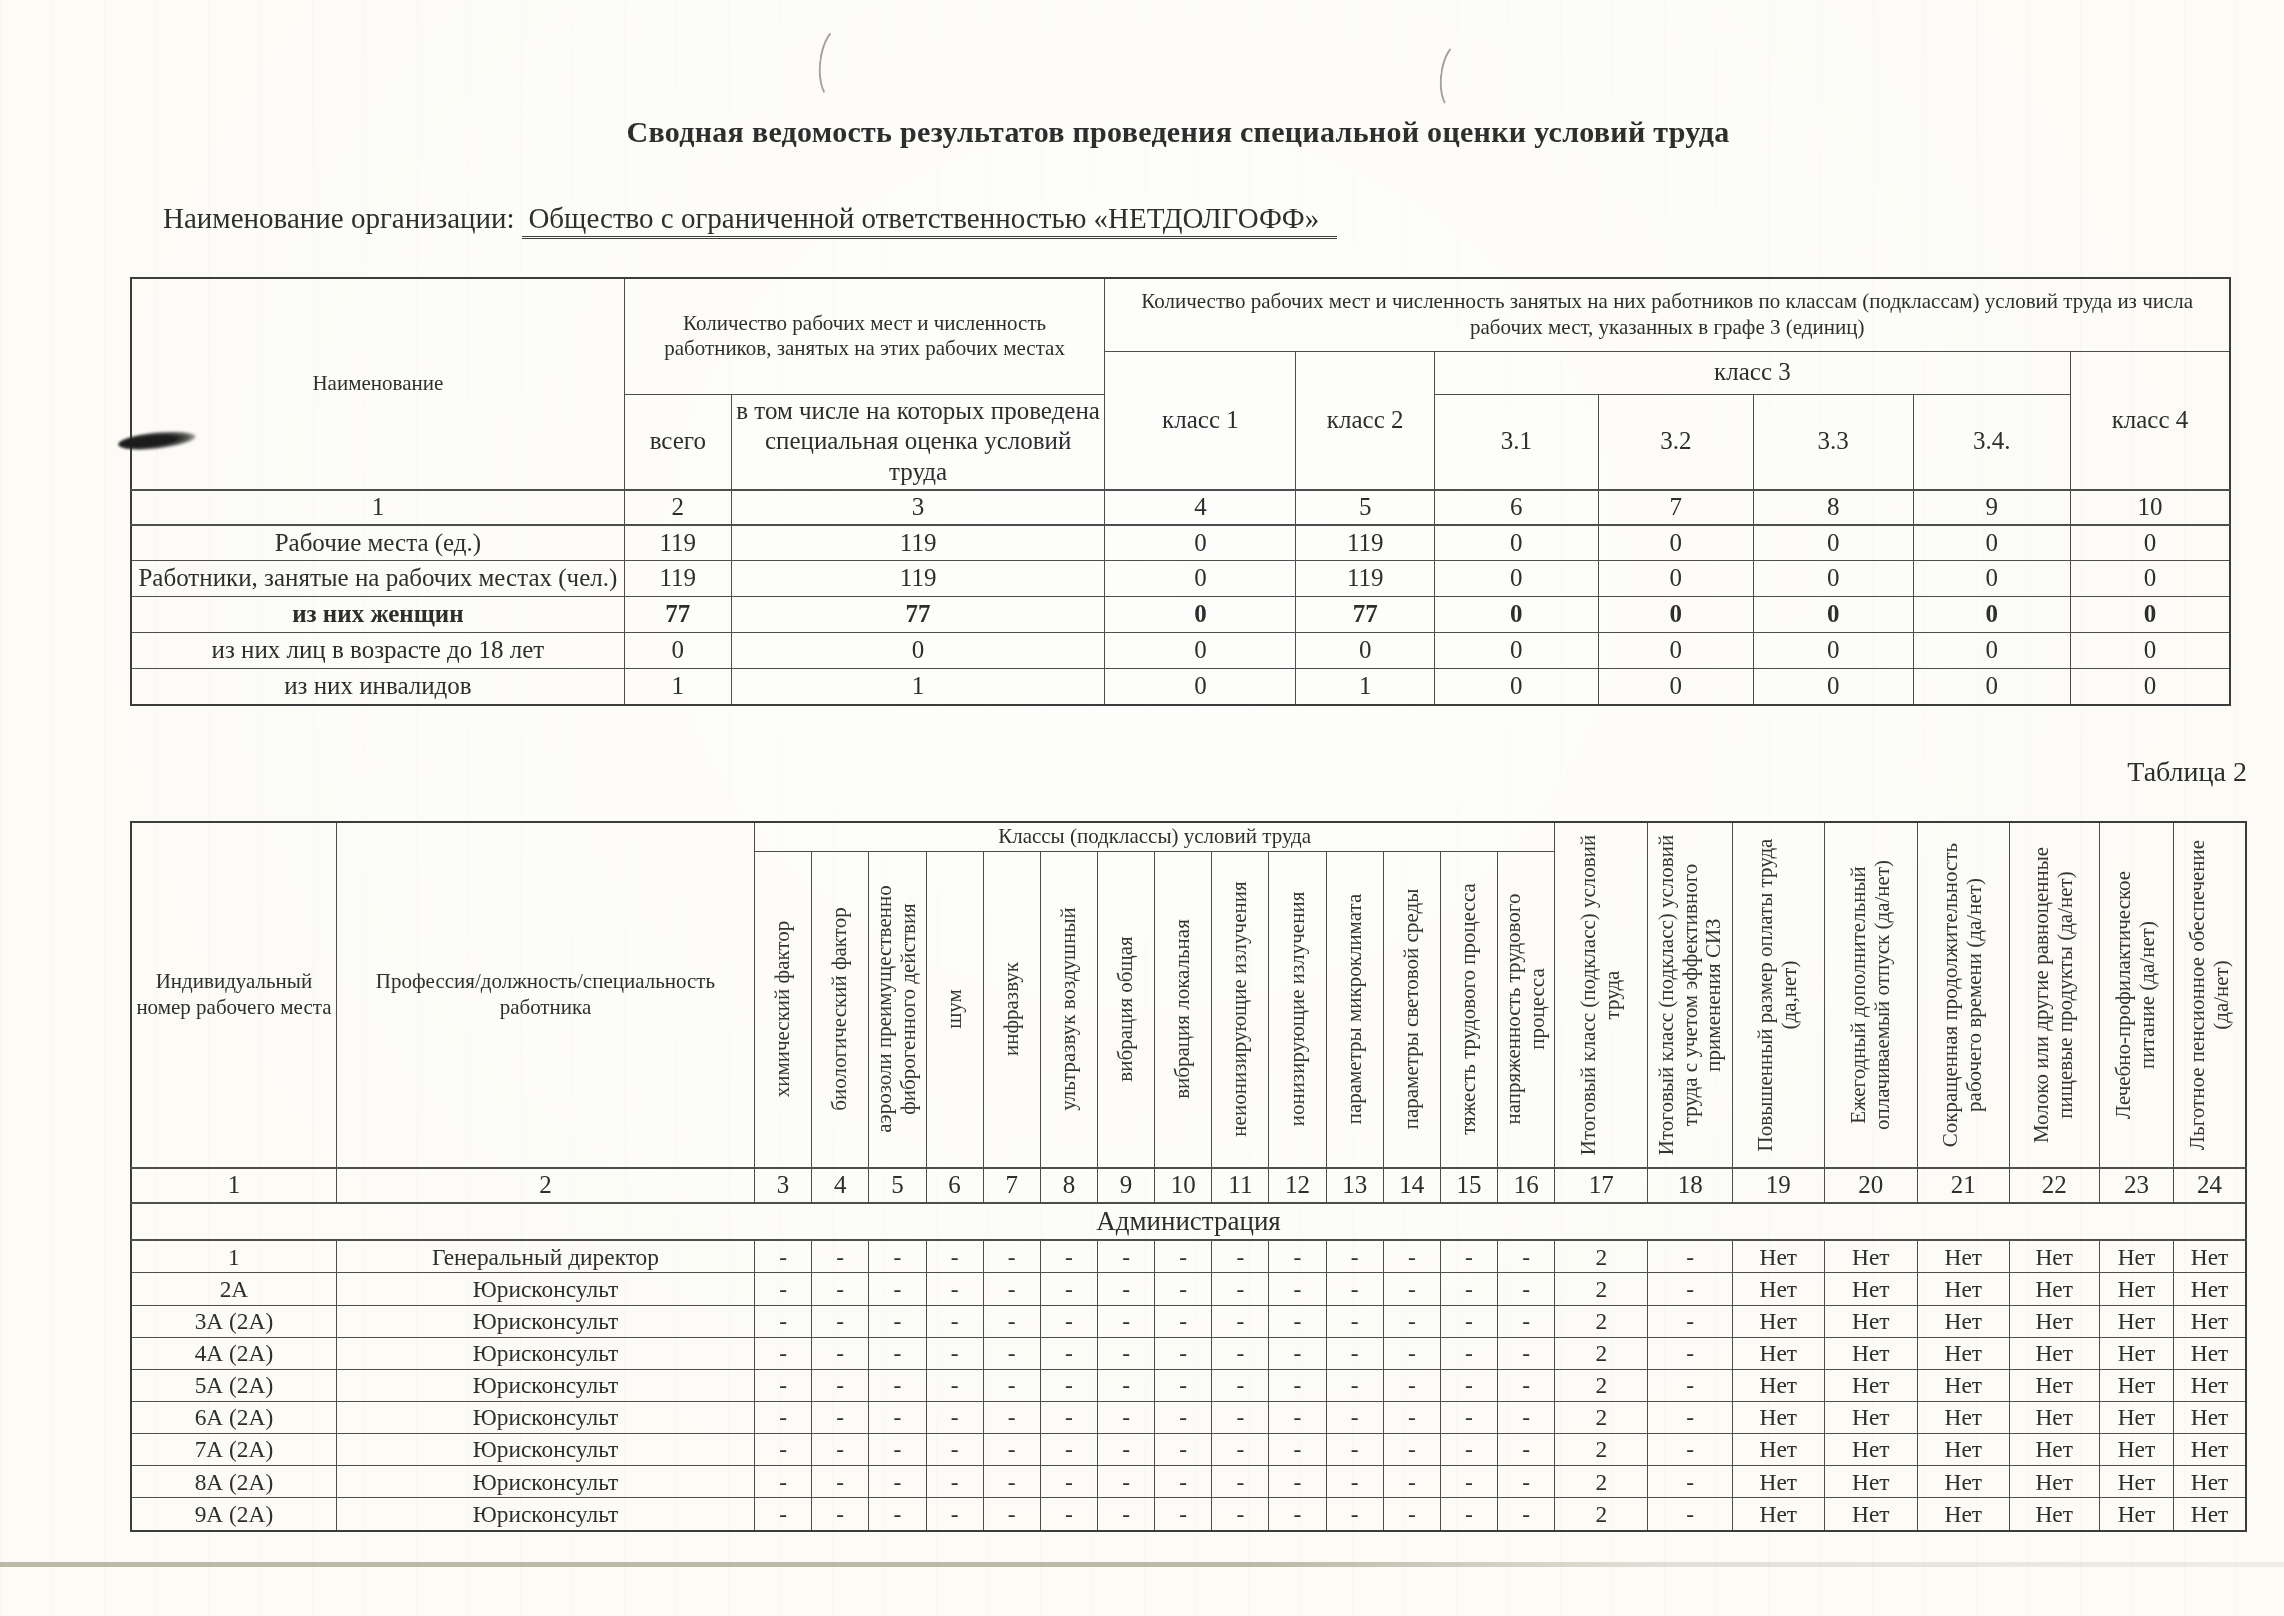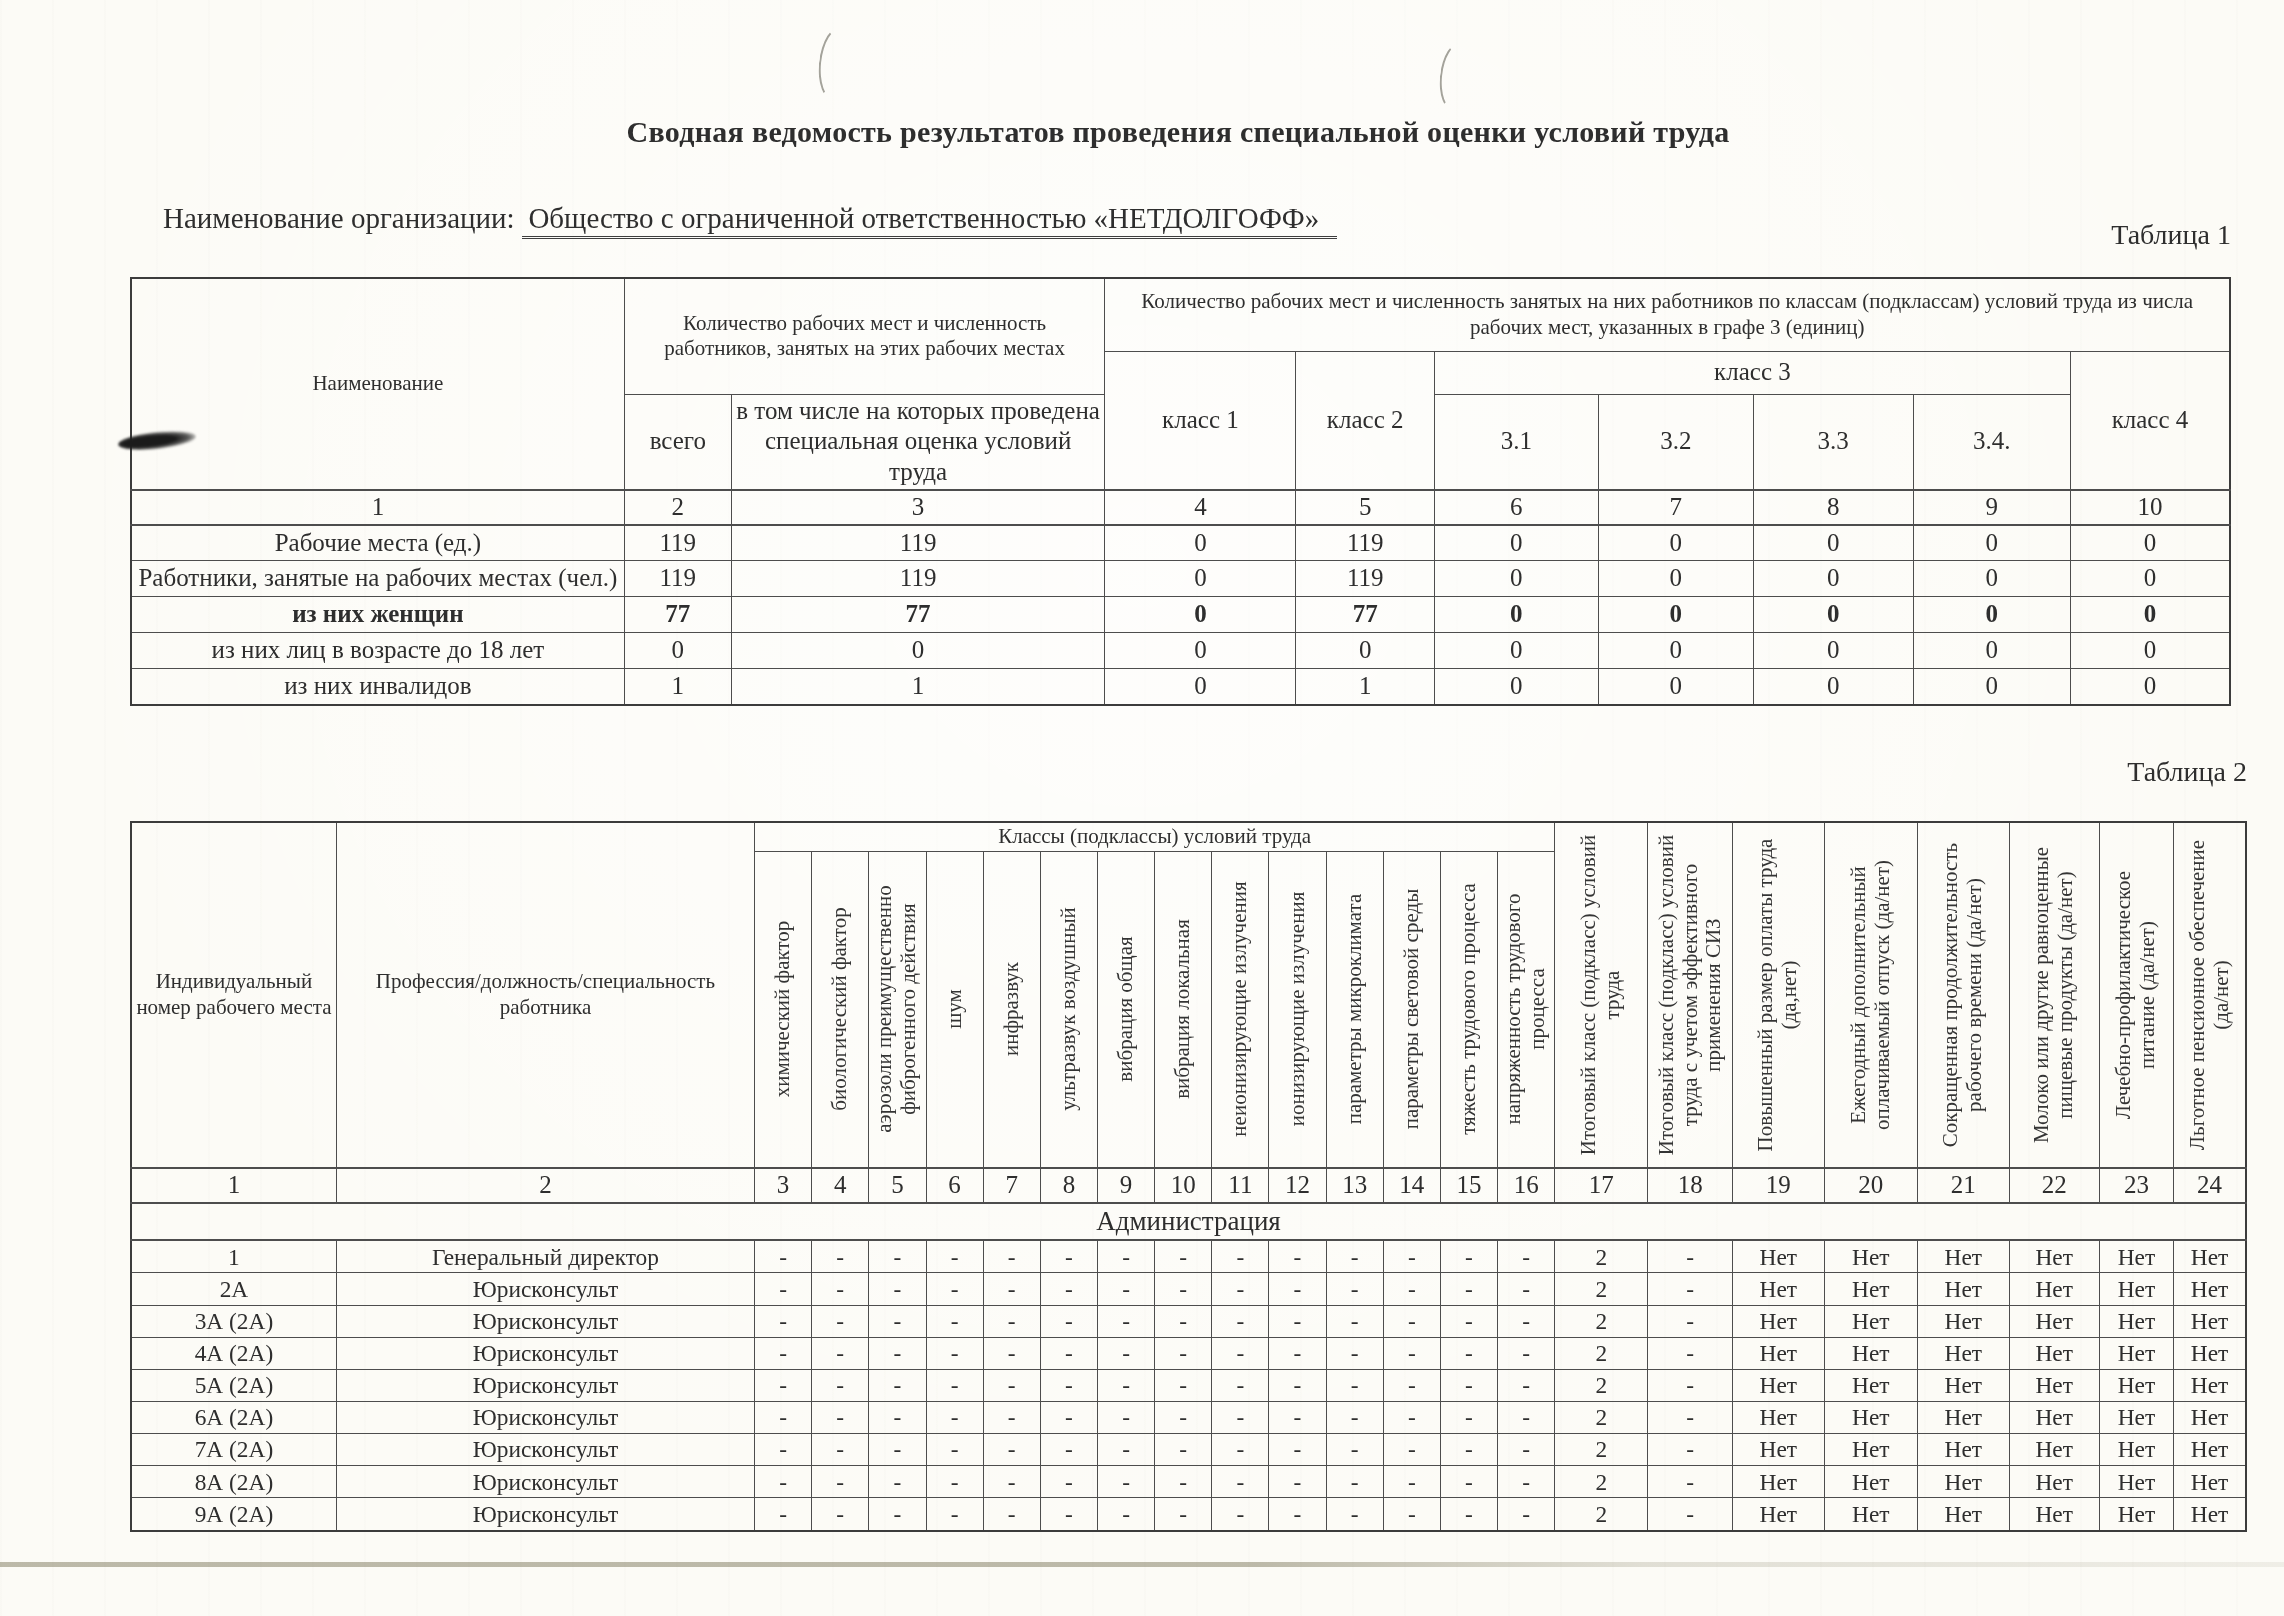--- a/index.html
+++ b/index.html
@@ -47,21 +47,20 @@
   <div class="arc arc1"></div>
   <div class="arc arc2"></div>
 
   <div class="title">Сводная ведомость результатов проведения специальной оценки условий труда</div>
 
   <div class="orgline">
     <span>Наименование организации:</span>
     <span class="orgval">Общество с ограниченной ответственностью «НЕТДОЛГОФФ»</span>
   </div>
 
-  <div class="cap cap1">Таблица 1</div>
 
   <table class="t t1">
     <colgroup>
       <col style="width:23.5%">
         <col style="width:5.1%">
         <col style="width:17.8%">
         <col style="width:9.1%">
       <col style="width:6.6%">
         <col style="width:7.8%">
         <col style="width:7.4%">

